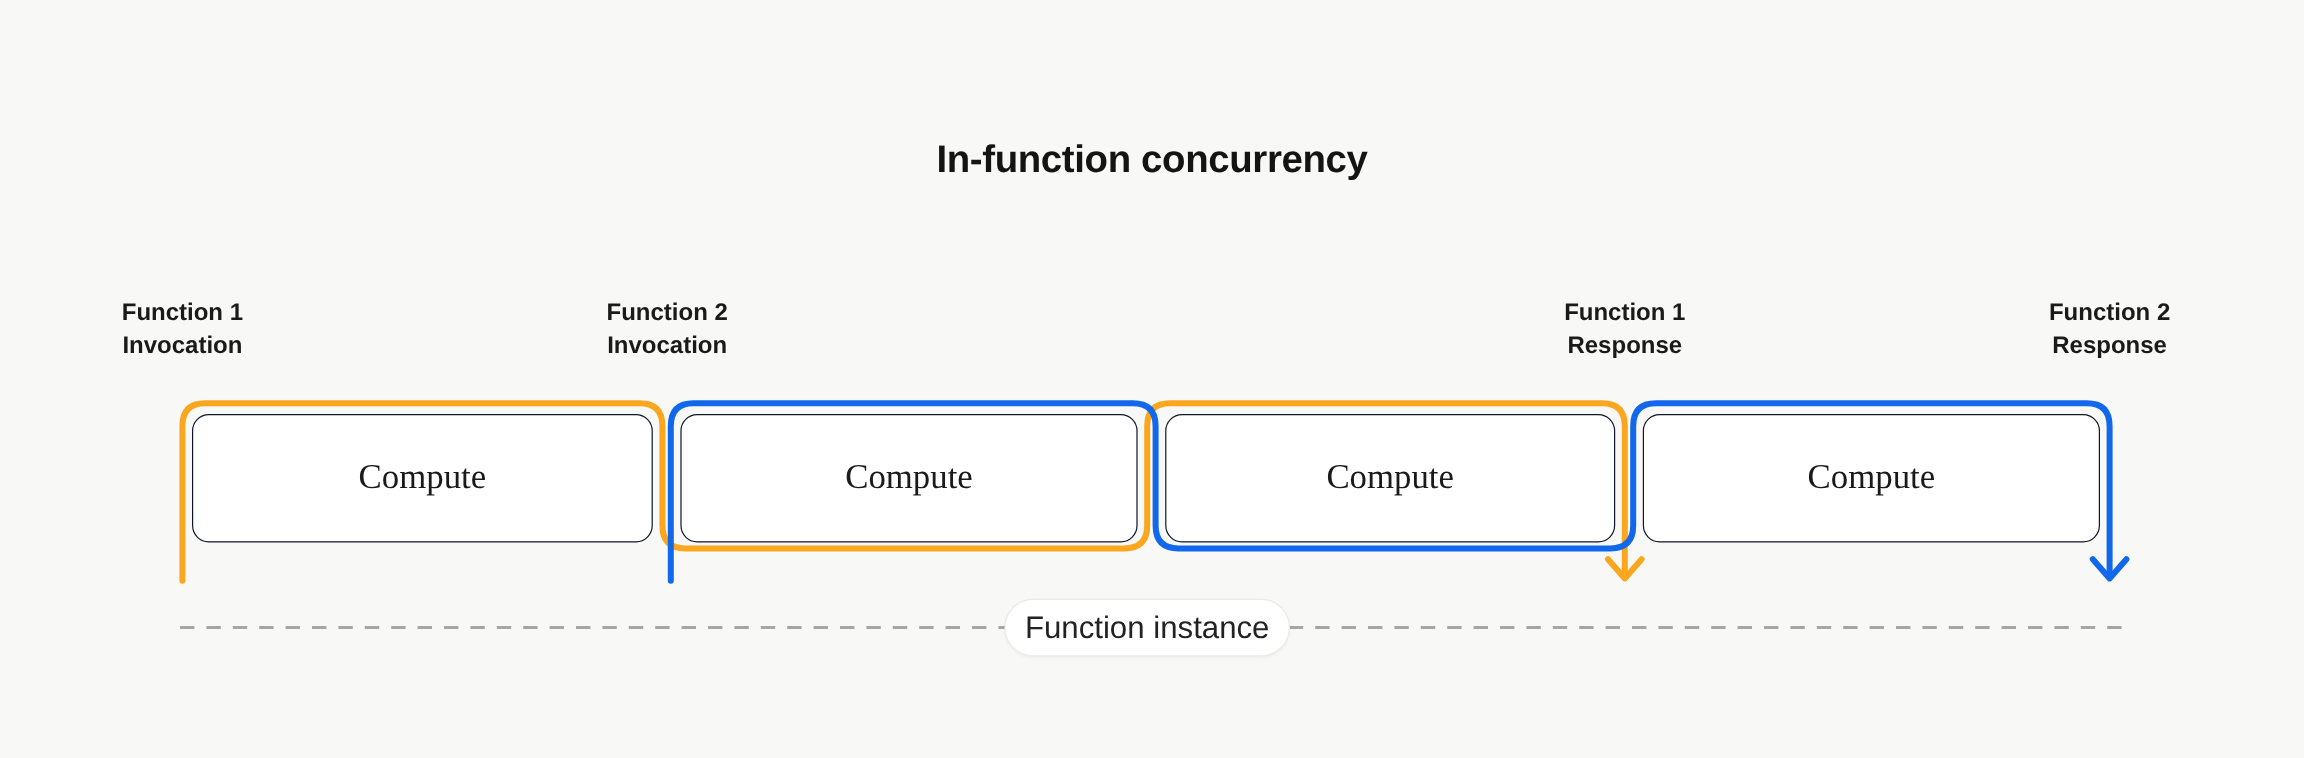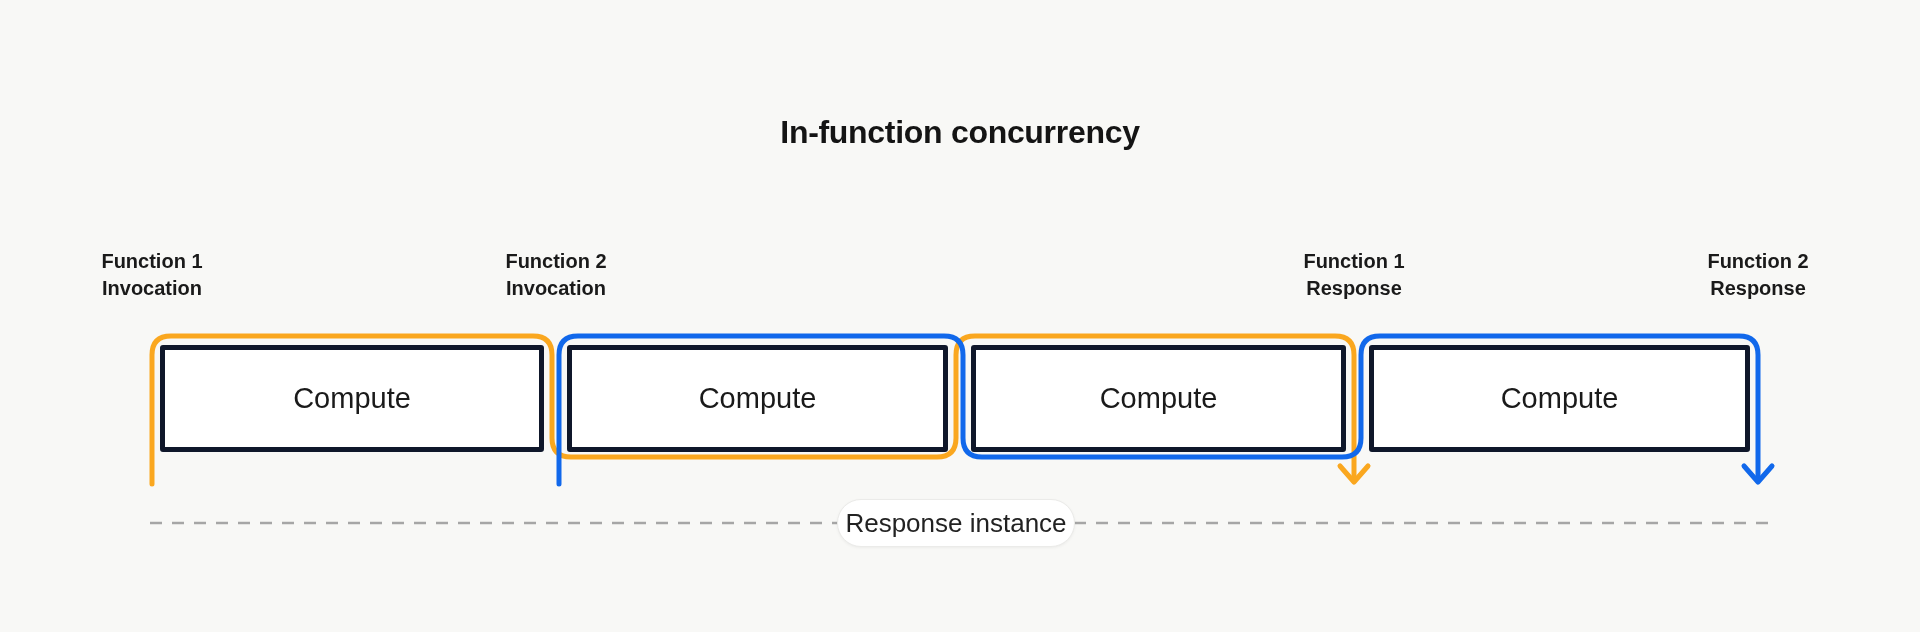--- a/index.html
+++ b/index.html
@@ -51,26 +51,27 @@
   .f1-stroke { stroke: #FAA71F; }
   .f2-stroke { stroke: #1168EB; }
   .flow-path { fill: none; stroke-width: 5; stroke-linecap: round; stroke-linejoin: round; }
   .dash-line { stroke: #A6A6A6; stroke-width: 2.5; stroke-dasharray: 12 10; fill: none; }
 
   .compute-box {
     position: absolute;
     top: 317px;
     height: 107px;
     background: #FFFFFF;
-    border: 5px solid #0f172a;
-    border-radius: 3px;
+    border: 1px solid #0f172a;
+    border-radius: 14px;
     display: flex;
     align-items: center;
     justify-content: center;
     z-index: 2;
+    font-family: Liberation Serif, serif;
   }
   .compute-box span {
     font-size: 29px;
     font-weight: 400;
     color: #1A1A1A;
   }
   #compute-1 { left: 160px;  width: 384px; }
   #compute-2 { left: 567px;  width: 381px; }
   #compute-3 { left: 971px;  width: 375px; }
   #compute-4 { left: 1369px; width: 381px; }
@@ -138,16 +139,16 @@
     <span>Compute</span>
   </div>
   <div class="compute-box" id="compute-3">
     <span>Compute</span>
   </div>
   <div class="compute-box" id="compute-4">
     <span>Compute</span>
   </div>
 
   <div class="instance-badge">
-    <span>Response instance</span>
+    <span>Function instance</span>
   </div>
 
 </div>
 
 </body></html>

